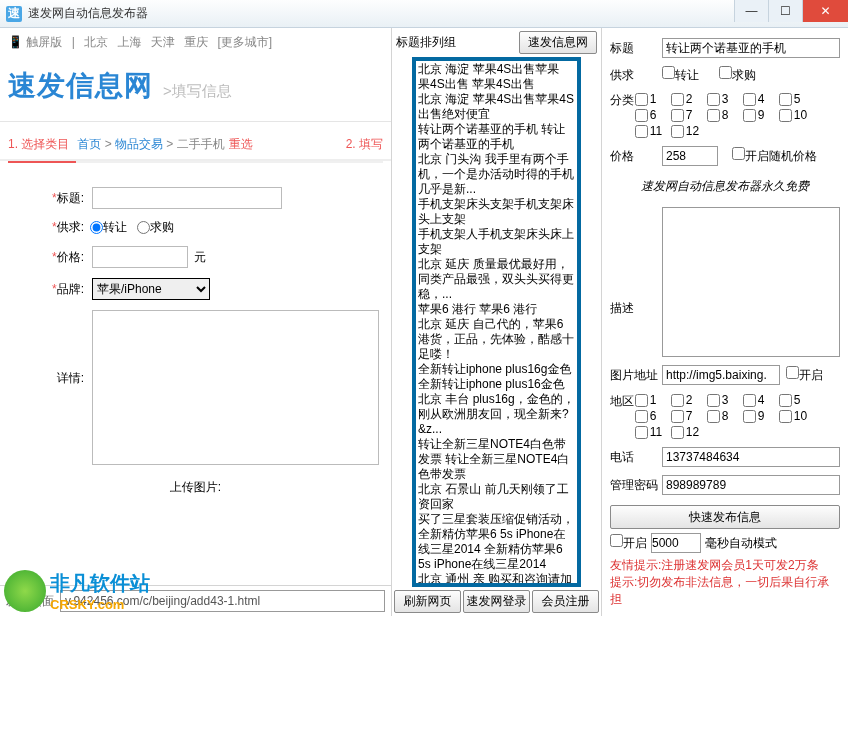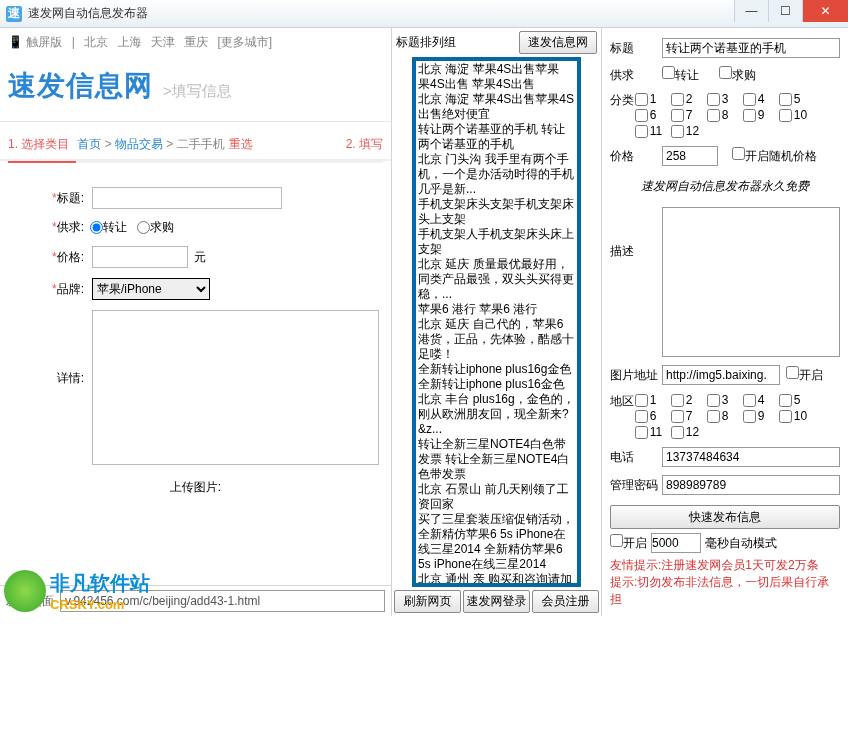--- a/index.html
+++ b/index.html
@@ -53,21 +53,21 @@
 .mid-foot .btn{flex:1; padding:0;}
 
 .right-pane { flex:1; padding:6px 8px; display:flex; flex-direction:column;}
 .r-row { display:flex; align-items:center; margin:4px 0; }
 .r-row .r-lbl { width:52px; }
 .r-row input[type=text]{height:20px;border:1px solid #999;padding:0 3px;}
 .chk-grid { display:flex; flex-wrap:wrap; gap:2px 0; margin-left:52px;}
 .chk-grid label { width:36px; display:flex;align-items:center;}
 .chk-grid input{margin-right:2px;}
 .desc-row{align-items:flex-start;}
-.desc-row .r-lbl{margin-top:36px;}
+.desc-row .r-lbl{margin-top:93px;}
 .desc-row textarea{flex:1;height:150px;border:1px solid #999;resize:none;}
 .pub-btn { width:100%; height:24px; margin-top:6px;}
 .auto-row { display:flex;align-items:center;margin-top:4px;}
 .auto-row input[type=text]{width:50px;border:1px solid #999;height:20px;margin:0 4px;}
 .hint1 { color:#d33; margin-top:4px;}
 .hint2 { color:#d33;}
 </style>
 </head>
 <body>
 

